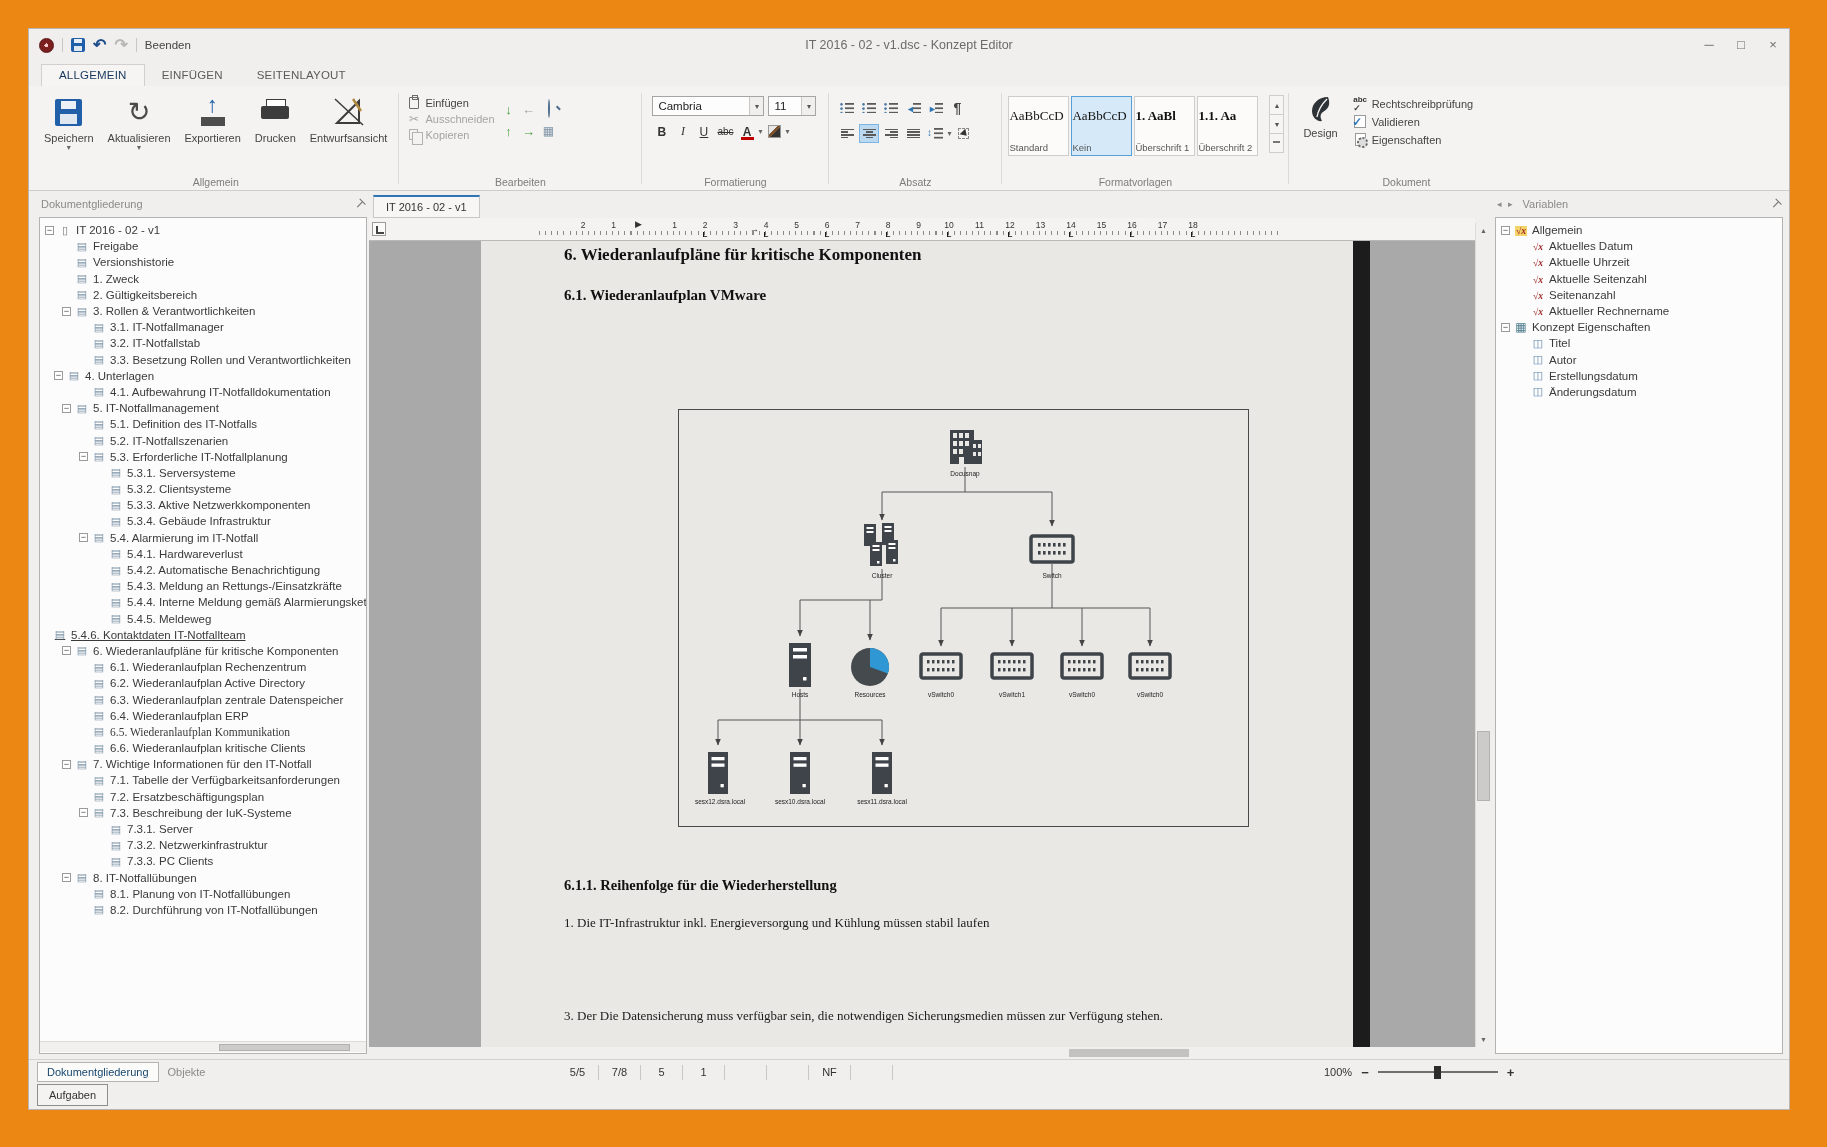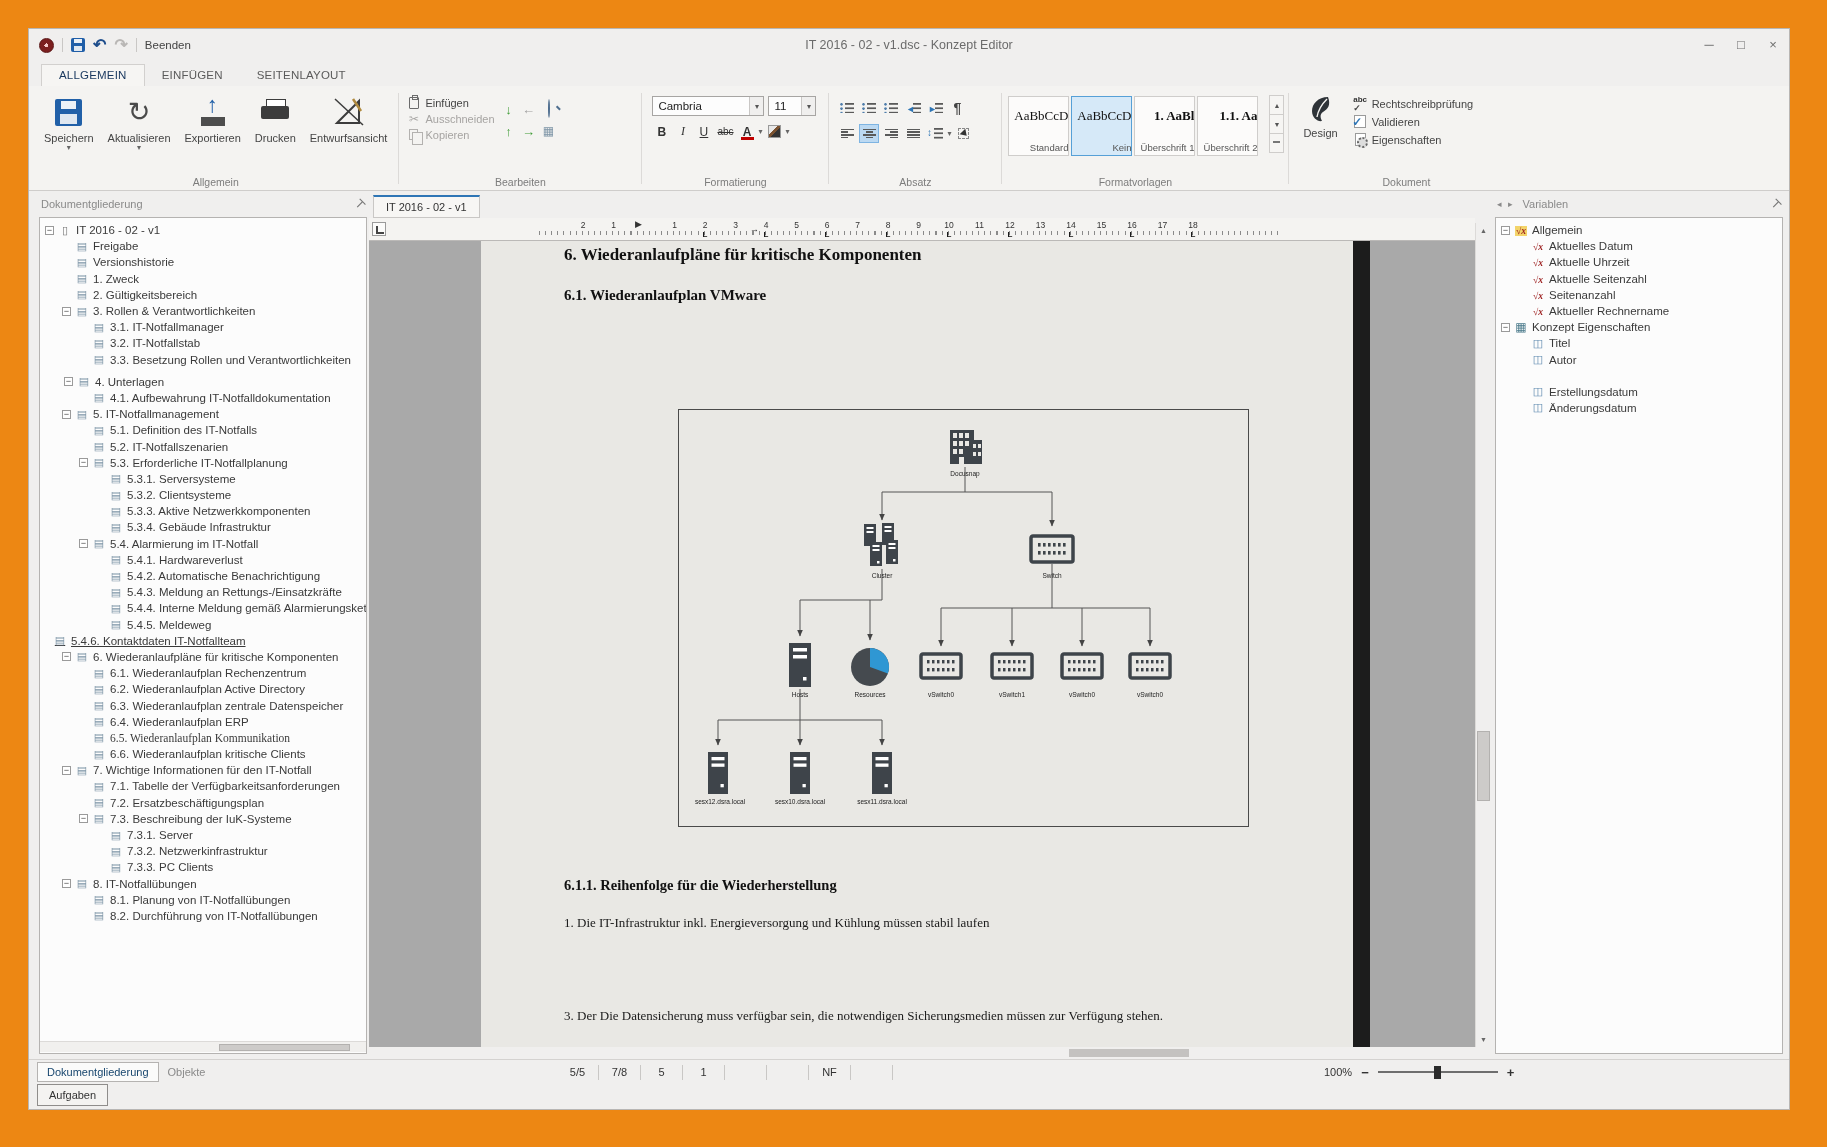--- a/index.html
+++ b/index.html
@@ -86,21 +86,21 @@
   .ind::before{position:absolute;left:0;top:1px;font-size:9px;color:#2e75b5;font-weight:bold}
   .ind.out::before{content:"◄"}.ind.in::before{content:"►"}
   .pmark{font-size:14px;color:#444;font-weight:bold}
   .lsp{position:relative;width:15px;height:11px;background:linear-gradient(#5a5a5a 0 1.4px,transparent 1.4px) right 0/9px 4.4px repeat-y}
   .lsp::before{content:"↕";position:absolute;left:-1px;top:-1px;font-size:10px;color:#2e75b5;font-weight:bold}
   .i-selobj{width:11px;height:11px;border:1px dashed #888;position:relative}
   .i-selobj::after{content:"";position:absolute;right:-2px;bottom:-2px;border:4px solid transparent;border-top:6px solid #333;transform:rotate(-45deg)}
   .absrows{display:flex;flex-direction:column;gap:7px;padding:8px 4px 0}
 
   .gallery{display:flex;align-items:flex-start;padding:6px 2px 0}
-  .stylecard{width:61px;height:60px;border:1px solid #cfcdcb;background:#fcfbfa;text-align:right;position:relative;margin-right:2px}
+  .stylecard{width:61px;height:60px;border:1px solid #cfcdcb;background:#fcfbfa;text-align:left;position:relative;margin-right:2px}
   .stylecard .sprev{display:block;font-family:"Liberation Serif",serif;font-size:13px;margin-top:11px;white-space:nowrap;overflow:hidden;color:#111}
   .stylecard.hbold .sprev{font-weight:bold}
   .stylecard .sname{position:absolute;bottom:2px;left:0;right:0;font-size:9.5px;color:#555;overflow:hidden;white-space:nowrap}
   .stylecard.selected{border:1.5px solid #56a0d7;background:#d6e9f8}
   .galscroll{display:flex;flex-direction:column;margin-left:2px}
   .galscroll span{width:15px;height:20px;border:1px solid #cfcdcb;background:#f6f5f3;font-size:7px;color:#555;display:flex;align-items:center;justify-content:center}
   .galscroll span+span{margin-top:-1px}
   .gmore{border-top:2px solid #777 !important;height:8px;width:7px;margin:3px auto 0}
 
   .design{display:flex;flex-direction:column;align-items:center;padding:5px 10px 0;font-size:11px;color:#444}
@@ -489,21 +489,21 @@
       <div class="trow ic-form" style="padding-left: 39px;">
         <span class="twisty"></span>
         <span class="ticon"></span>
         <span>3.2. IT-Notfallstab</span>
       </div>
       <div class="trow ic-form" style="padding-left: 39px;">
         <span class="twisty"></span>
         <span class="ticon"></span>
         <span>3.3. Besetzung Rollen und Verantwortlichkeiten</span>
       </div>
-      <div class="trow ic-form exp" style="padding-left: 24px; margin-top: 6px;">
+      <div class="trow ic-form exp" style="padding-left: 14px;">
         <span class="twisty"></span>
         <span class="ticon"></span>
         <span>4. Unterlagen</span>
       </div>
       <div class="trow ic-form" style="padding-left: 39px;">
         <span class="twisty"></span>
         <span class="ticon"></span>
         <span>4.1. Aufbewahrung IT-Notfalldokumentation</span>
       </div>
       <div class="trow ic-form exp" style="padding-left: 22px;">
@@ -943,21 +943,21 @@
       <div class="trow ic-field" style="padding-left: 22px;">
         <span class="twisty"></span>
         <span class="ticon"></span>
         <span>Titel</span>
       </div>
       <div class="trow ic-field" style="padding-left: 22px;">
         <span class="twisty"></span>
         <span class="ticon"></span>
         <span>Autor</span>
       </div>
-      <div class="trow ic-field" style="padding-left: 22px; margin-top: 16px;">
+      <div class="trow ic-field" style="padding-left: 22px;">
         <span class="twisty"></span>
         <span class="ticon"></span>
         <span>Erstellungsdatum</span>
       </div>
       <div class="trow ic-field" style="padding-left: 22px;">
         <span class="twisty"></span>
         <span class="ticon"></span>
         <span>Änderungsdatum</span>
       </div>
     </div>

